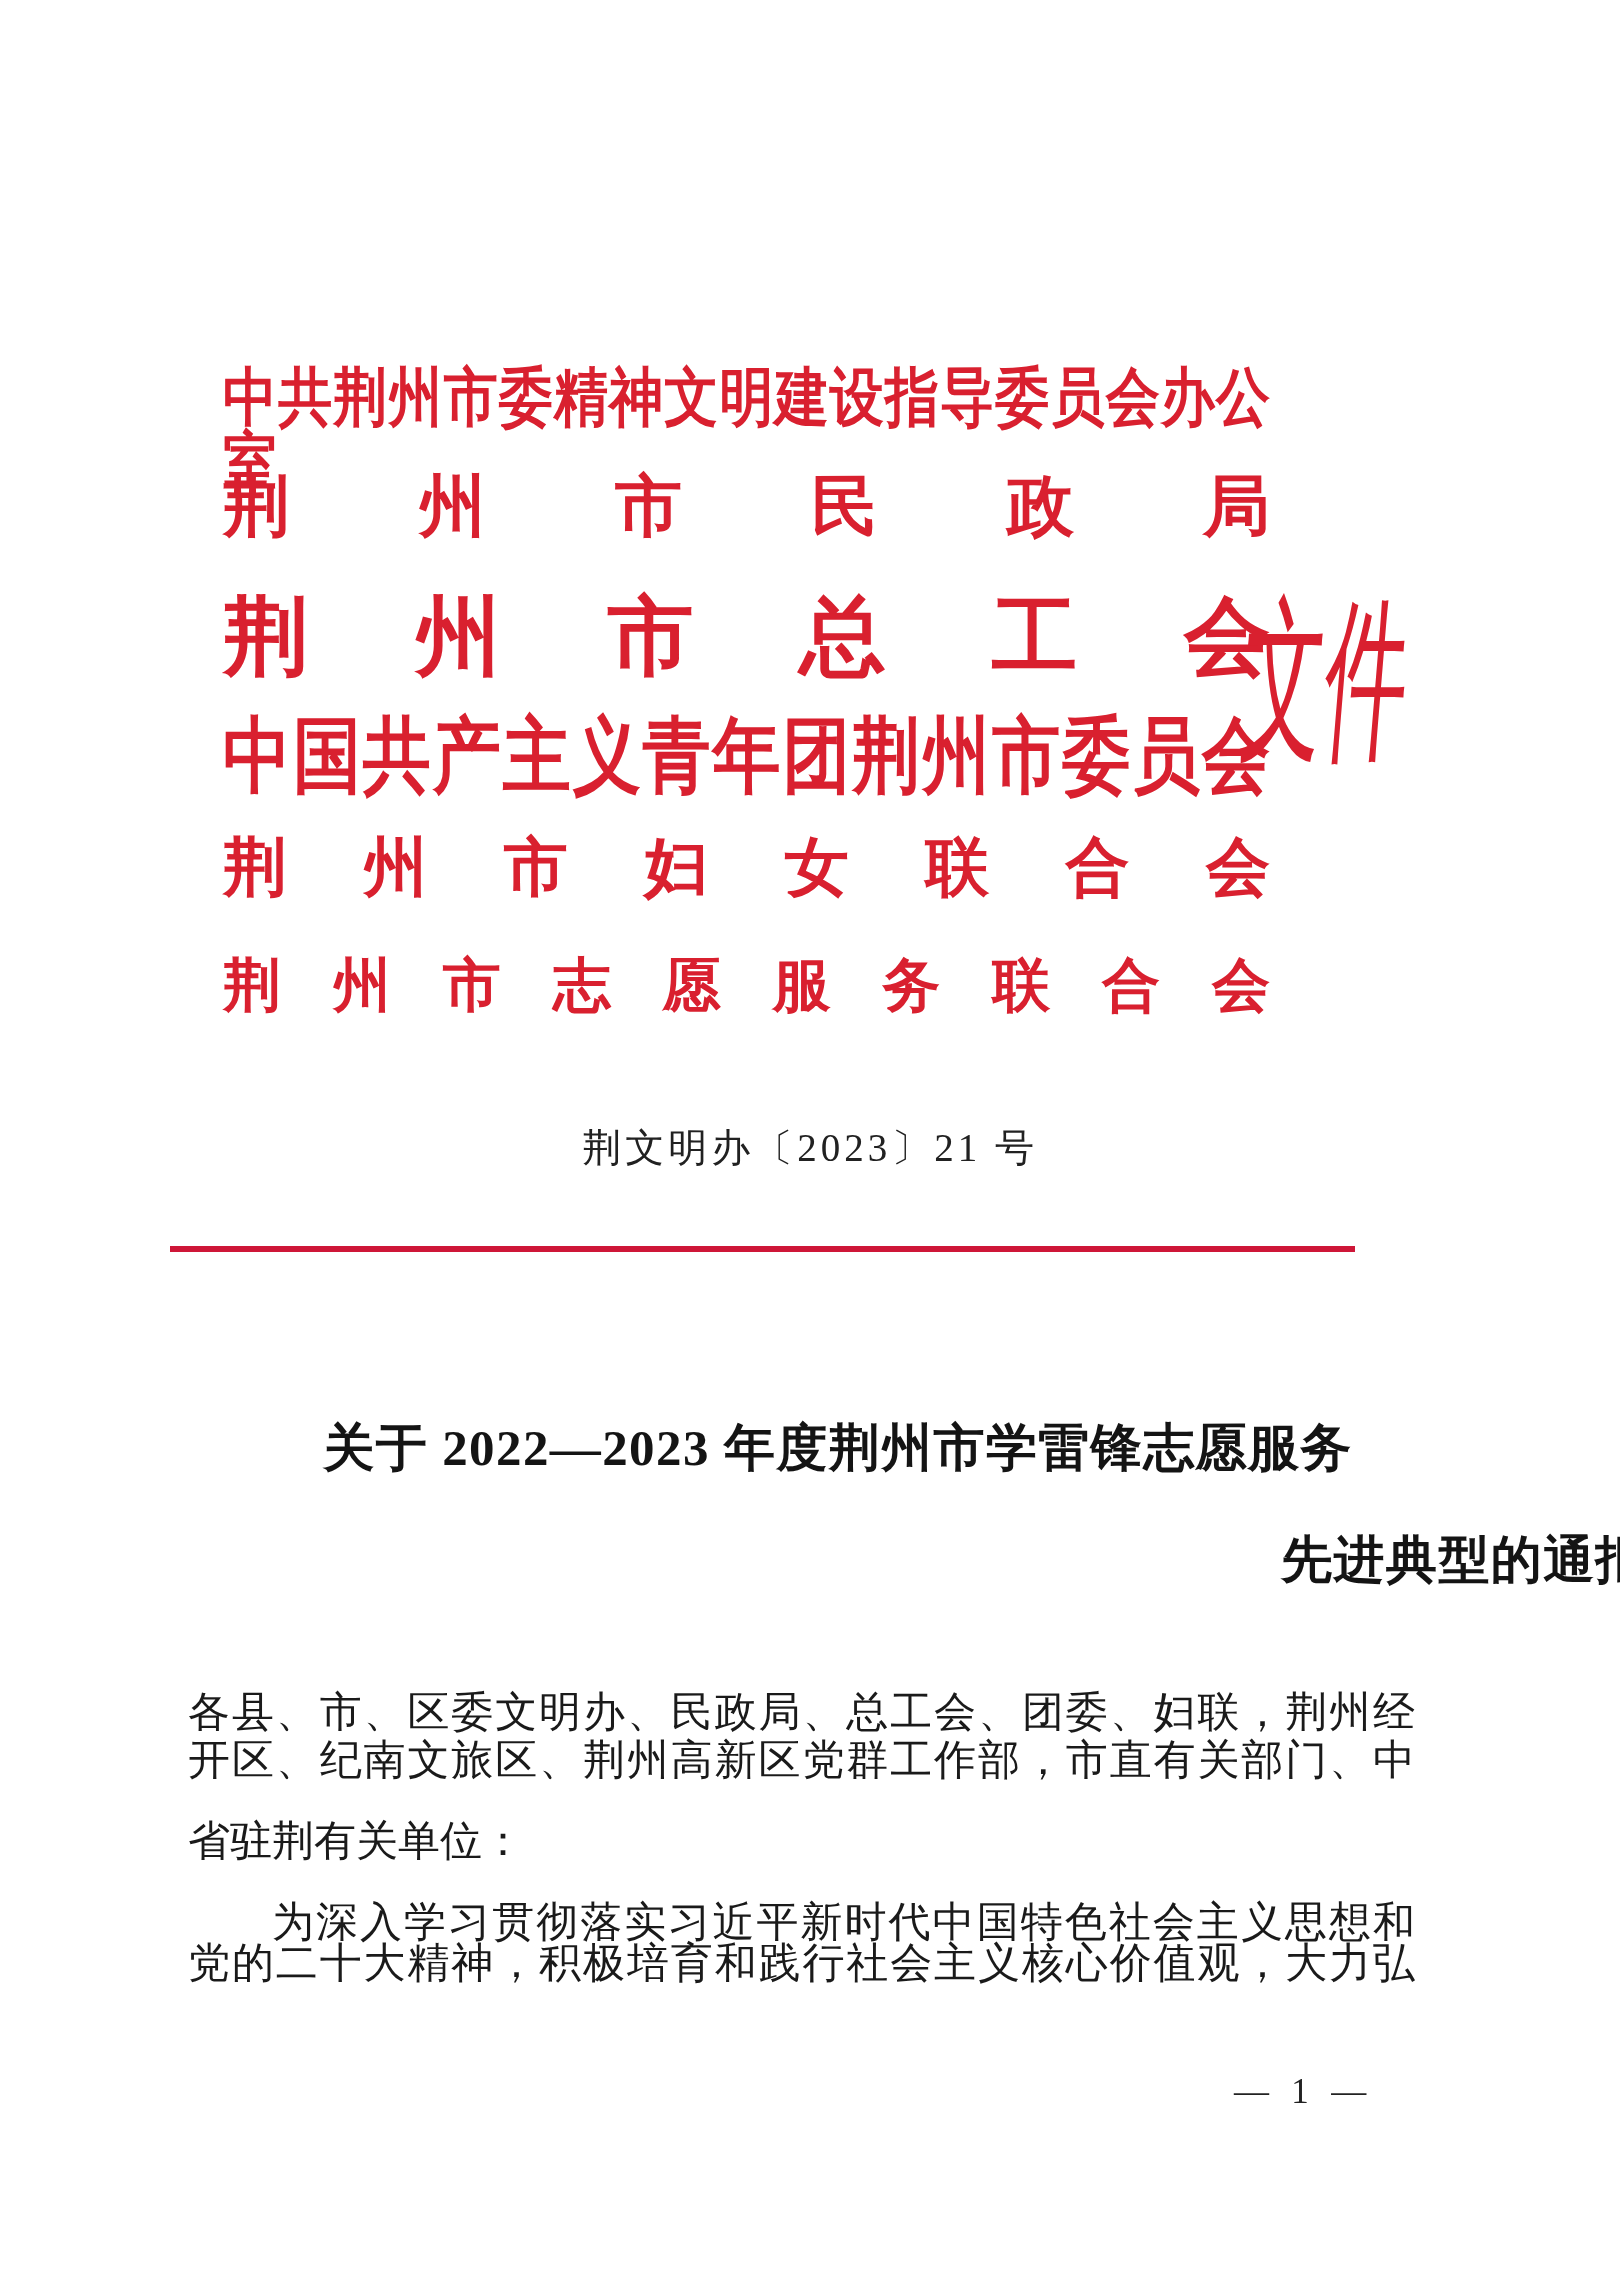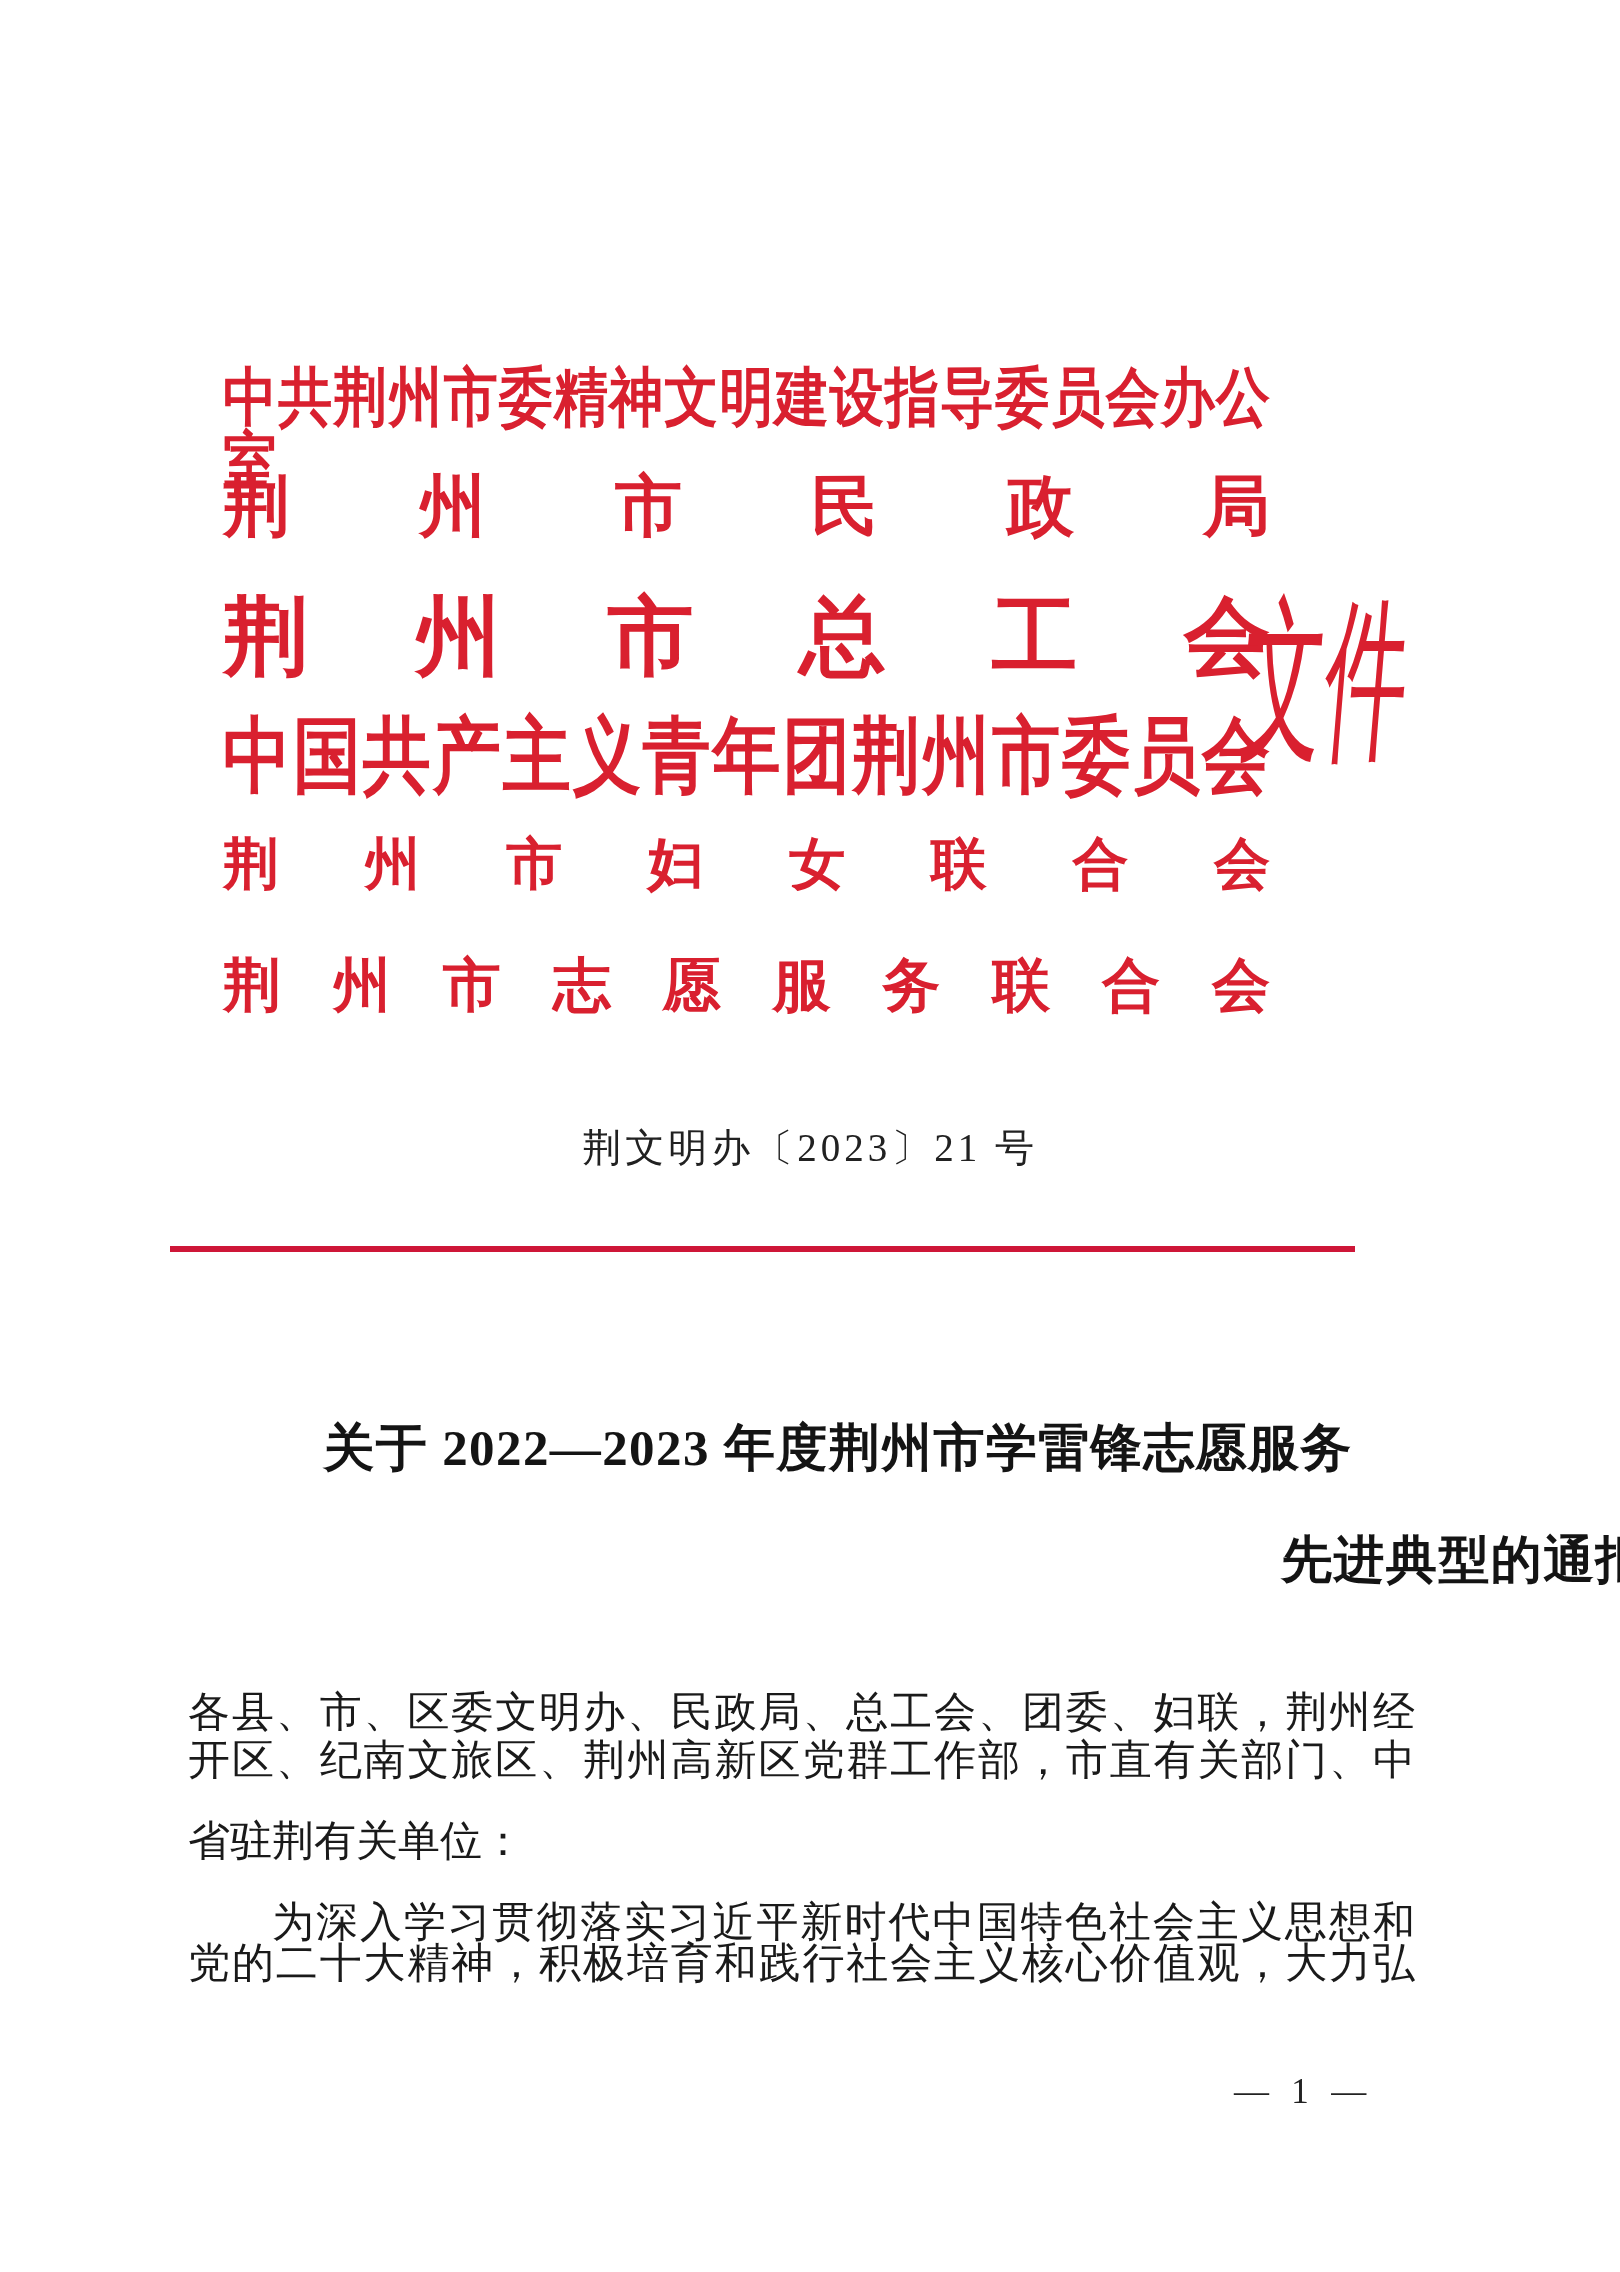--- a/index.html
+++ b/index.html
@@ -26,21 +26,21 @@
     font-weight: 700;
     line-height: 1;
     text-align: justify;
     text-align-last: justify;
     text-justify: inter-character;
   }
   .org-line.l1 { top: 366px;  font-size: 54px;  transform: scaleY(1.18); transform-origin: top left; }
   .org-line.l2 { top: 473px;  font-size: 67px; }
   .org-line.l3 { top: 594px;  font-size: 86px; }
   .org-line.l4 { top: 714px; font-size: 68px; transform: scaleY(1.22); transform-origin: top left; }
-  .org-line.l5 { top: 836px; font-size: 56px; }
+  .org-line.l5 { top: 836px; font-size: 64px; }
   .org-line.l6 { top: 957px; font-size: 58px; }
 
   .file-label {
     position: absolute;
     left: 1250px;
     top: 593px;
     color: #d9202f;
     font-size: 165px;
     line-height: 1;
     white-space: nowrap;

